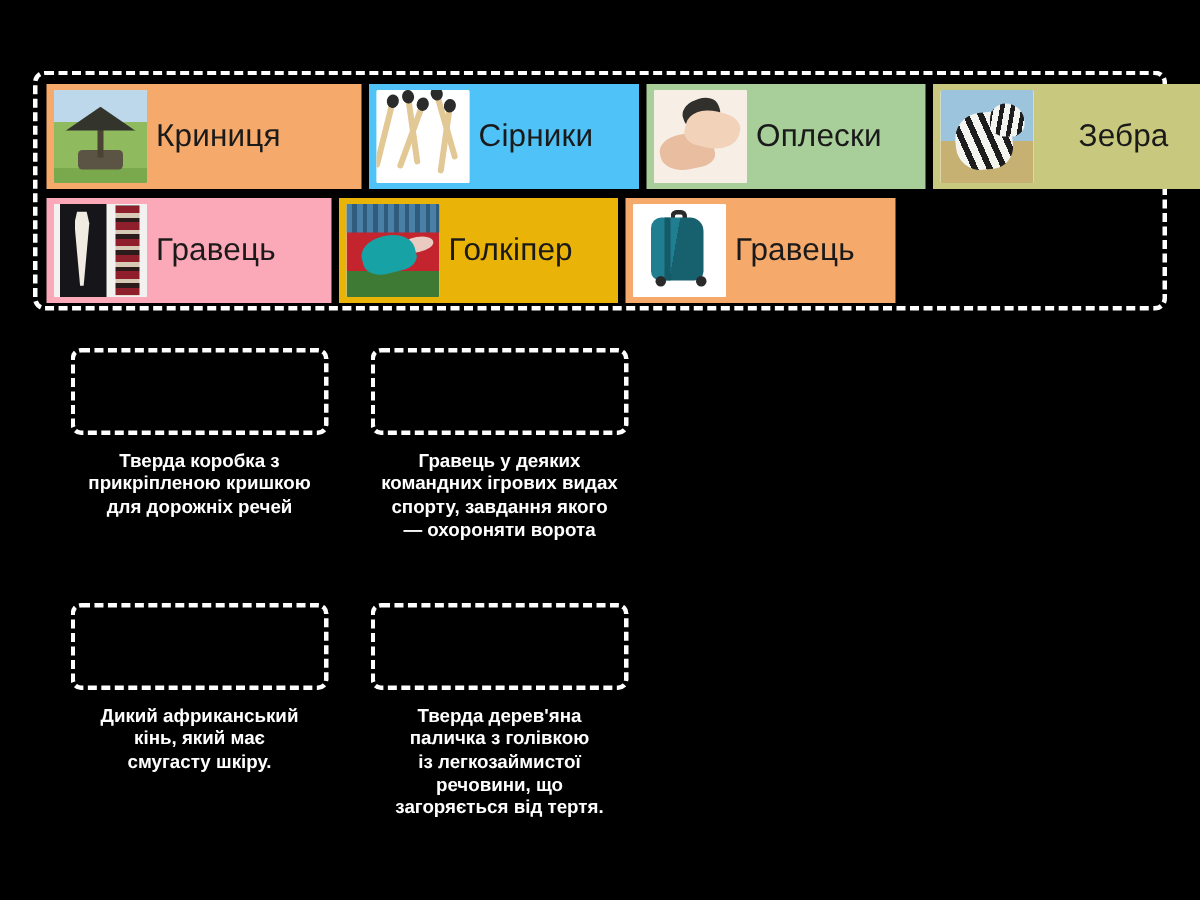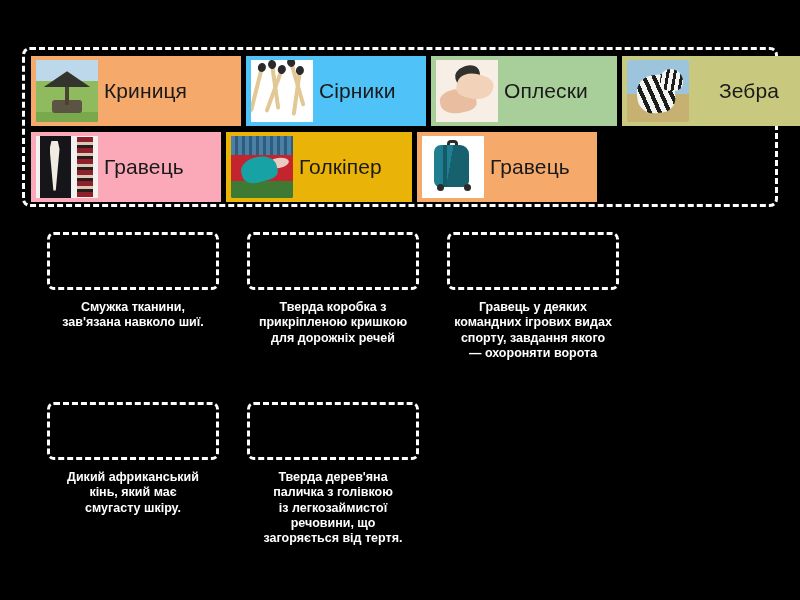--- a/index.html
+++ b/index.html
@@ -325,25 +325,20 @@
           </div>
       </div>
       <span class="tile-label">Гравець</span>
     </div>
   </div>
 </div>
 
 <div class="answers-row" id="answers-row-1">
   <div class="answer-cell">
     <div class="dropzone"></div>
-    <div class="answer-text">Смужка тканини,
-зав'язана навколо шиї.</div>
-  </div>
-  <div class="answer-cell">
-    <div class="dropzone"></div>
     <div class="answer-text">Тверда коробка з
 прикріпленою кришкою
 для дорожніх речей</div>
   </div>
   <div class="answer-cell">
     <div class="dropzone"></div>
     <div class="answer-text">Гравець у деяких
 командних ігрових видах
 спорту, завдання якого
 — охороняти ворота</div>

